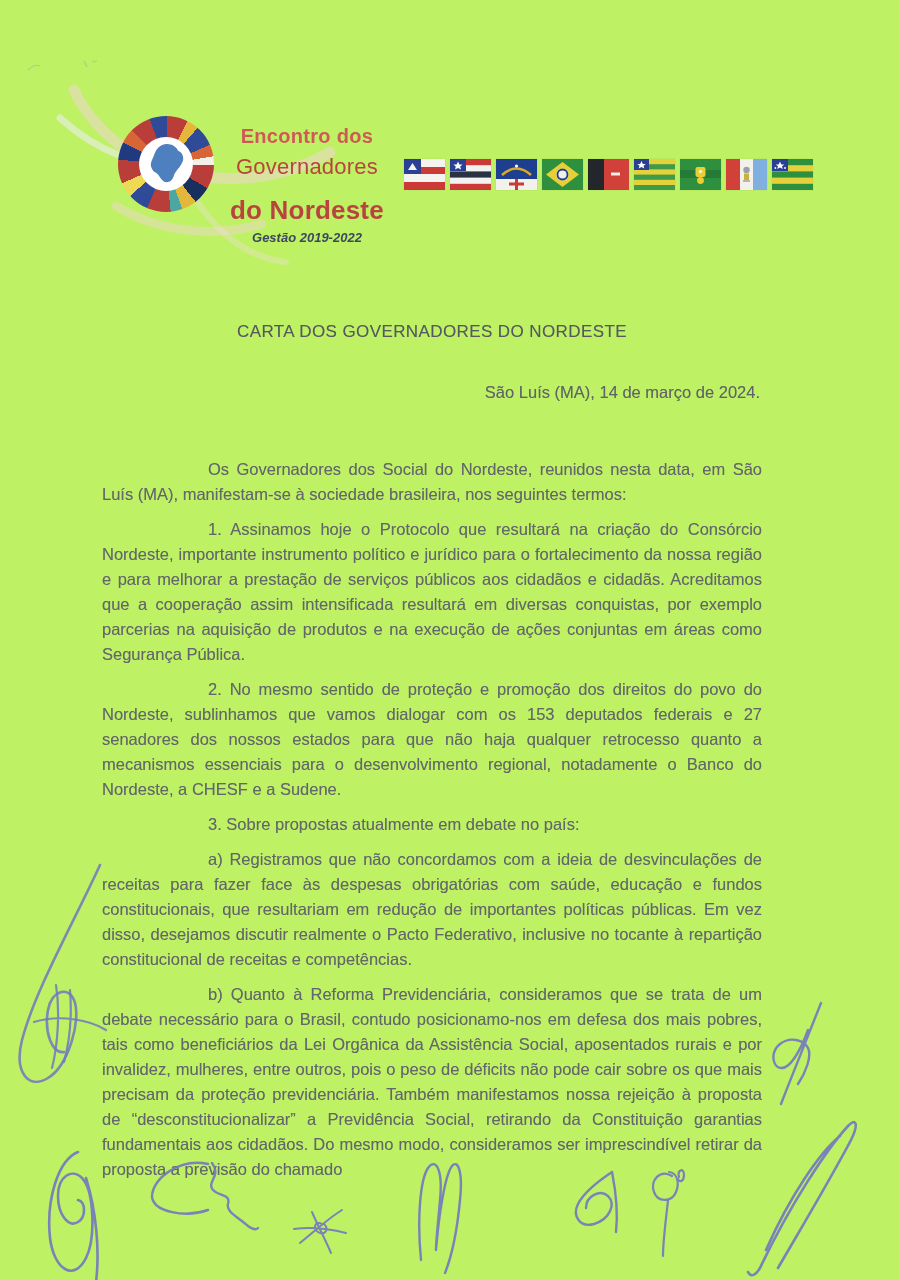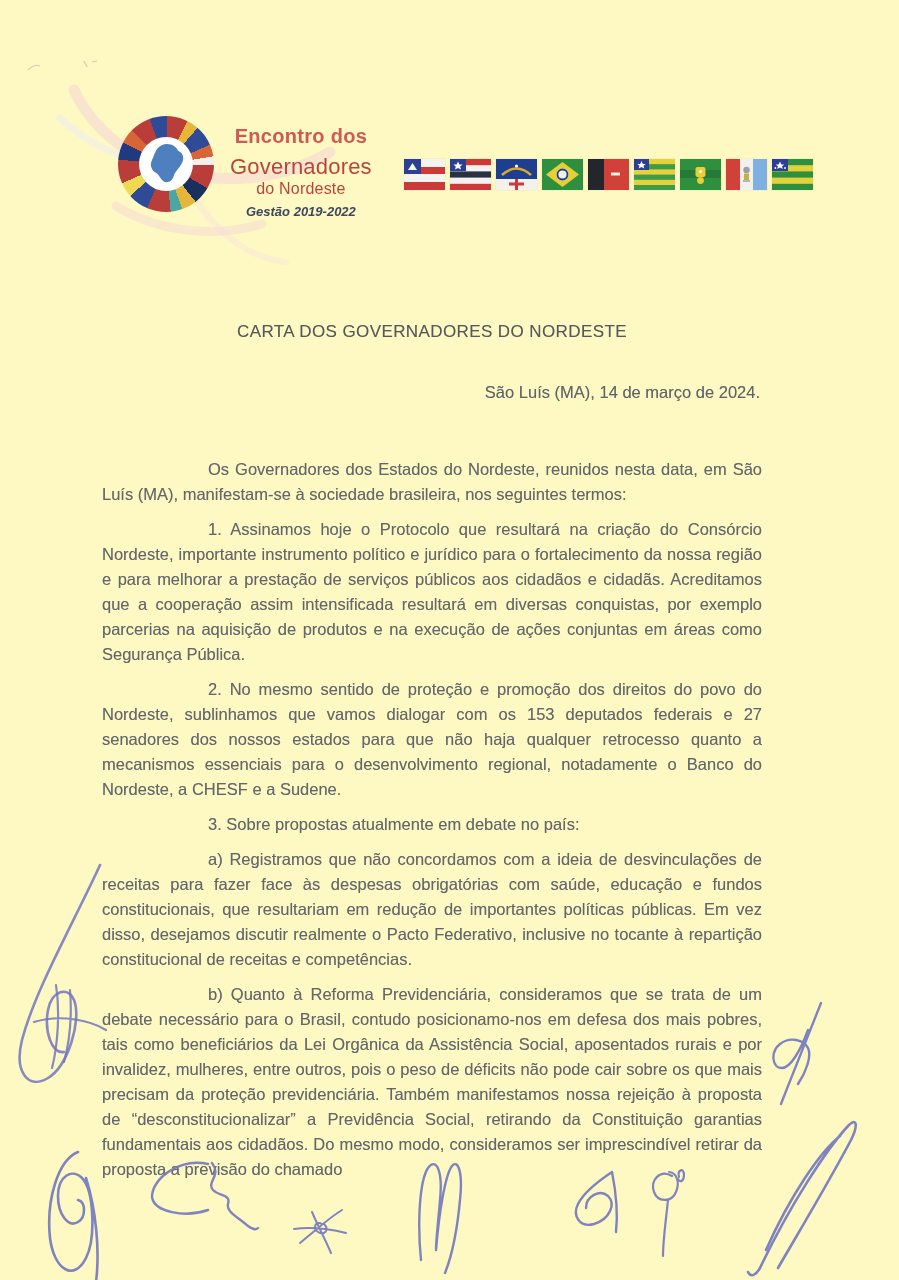--- a/index.html
+++ b/index.html
@@ -1,38 +1,38 @@
 <!DOCTYPE html>
 <html><head>
 <meta charset="utf-8">
 <style>
   html,body{margin:0;padding:0;background:#e9e9e9;}
   .page{
     position:relative;width:899px;height:1280px;margin:0 auto;
-    background:#fef9c3;overflow:hidden;
+    background:#bef264;overflow:hidden;
     font-family:"Liberation Sans",sans-serif;
   }
   svg.overlay{position:absolute;left:0;top:0;pointer-events:none;}
   
   .logo-wrap{position:absolute;left:118px;top:116px;display:flex;align-items:flex-start;}
   .logo-ring{
     position:relative;width:96px;height:96px;border-radius:50%;flex:0 0 auto;
     background:conic-gradient(from -20deg,
       #2d4a9e 0% 6%,#c23b35 6% 13%,#e8b62e 13% 17%,#2d4a9e 17% 24%,
       #e0632f 24% 28%,#f3f0e8 28% 31%,#c23b35 31% 39%,#173063 39% 45%,
       #e8b62e 45% 50%,#46a8a2 50% 54%,#c23b35 54% 62%,#2d4a9e 62% 69%,
       #f0d94a 69% 74%,#c23b35 74% 82%,#1d3a85 82% 88%,#e0632f 88% 93%,#c23b35 93% 100%);
     filter:saturate(.92);
   }
   .logo-ring .hole{position:absolute;inset:21px;border-radius:50%;background:#fff;}
   .logo-ring svg.map{position:absolute;left:28px;top:26px;}
   .logo-text{margin:10px 0 0 16px;text-align:center;line-height:1;}
   .lt1{font-size:20px;font-weight:600;color:#cf5a55;letter-spacing:.3px;}
   .lt2{font-size:22px;font-weight:400;color:#b9443f;margin-top:10px;letter-spacing:.2px;}
-  .lt3{font-size:16px;font-weight:400;color:#b9443f;margin-top:3px;letter-spacing:.2px;}
+  .lt3{font-size:26px;font-weight:700;color:#b9443f;margin-top:19px;letter-spacing:.2px;}
   .lt4{font-size:13px;font-weight:700;font-style:italic;color:#3d4760;margin-top:8px;}
   .flags{position:absolute;left:404px;top:159px;display:flex;gap:5px;}
   .flag{width:41px;height:31px;display:block;flex:0 0 auto;box-shadow:0 0 0 .5px rgba(0,0,0,.06);}
   
   .doc-body{
     position:absolute;left:102px;top:319px;width:660px;
     color:#63676b;font-size:16.5px;line-height:25px;
     text-shadow:0 0 .6px rgba(99,103,107,.45);
   }
   .doc-title{margin:3px;font-size:17px;line-height:20px;font-weight:400;color:#55595d;
@@ -149,21 +149,21 @@
         <polygon points="8,2.5 9.3,5.4 12.3,5.4 10,7.2 10.8,10 8,8.4 5.2,10 6,7.2 3.7,5.4 6.7,5.4" fill="#fff"></polygon>
         <circle cx="13" cy="9" r="0.9" fill="#fff"></circle>
         <circle cx="3.4" cy="9" r="0.9" fill="#fff"></circle>
       </svg>
     </div>
   </div>
 
   <main class="doc-body">
     <h1 class="doc-title">CARTA DOS GOVERNADORES DO NORDESTE</h1>
     <p class="dateline">São Luís (MA), 14 de março de 2024.</p>
-    <p class="para first">Os Governadores dos Estados do Nordeste, reunidos nesta data, em São Luís (MA), manifestam-se à sociedade brasileira, nos seguintes termos:</p>
+    <p class="para first">Os Governadores dos Social do Nordeste, reunidos nesta data, em São Luís (MA), manifestam-se à sociedade brasileira, nos seguintes termos:</p>
     <p class="para">1. Assinamos hoje o Protocolo que resultará na criação do Consórcio Nordeste, importante instrumento político e jurídico para o fortalecimento da nossa região e para melhorar a prestação de serviços públicos aos cidadãos e cidadãs. Acreditamos que a cooperação assim intensificada resultará em diversas conquistas, por exemplo parcerias na aquisição de produtos e na execução de ações conjuntas em áreas como Segurança Pública.</p>
     <p class="para">2. No mesmo sentido de proteção e promoção dos direitos do povo do Nordeste, sublinhamos que vamos dialogar com os 153 deputados federais e 27 senadores dos nossos estados para que não haja qualquer retrocesso quanto a mecanismos essenciais para o desenvolvimento regional, notadamente o Banco do Nordeste, a CHESF e a Sudene.</p>
     <p class="para">3. Sobre propostas atualmente em debate no país:</p>
     <p class="para">a) Registramos que não concordamos com a ideia de desvinculações de receitas para fazer face às despesas obrigatórias com saúde, educação e fundos constitucionais, que resultariam em redução de importantes políticas públicas. Em vez disso, desejamos discutir realmente o Pacto Federativo, inclusive no tocante à repartição constitucional de receitas e competências.</p>
     <p class="para">b) Quanto à Reforma Previdenciária, consideramos que se trata de um debate necessário para o Brasil, contudo posicionamo-nos em defesa dos mais pobres, tais como beneficiários da Lei Orgânica da Assistência Social, aposentados rurais e por invalidez, mulheres, entre outros, pois o peso de déficits não pode cair sobre os que mais precisam da proteção previdenciária. Também manifestamos nossa rejeição à proposta de “desconstitucionalizar” a Previdência Social, retirando da Constituição garantias fundamentais aos cidadãos. Do mesmo modo, consideramos ser imprescindível retirar da proposta a previsão do chamado</p>
   </main>
 
   <svg class="overlay" width="899" height="1280">
     <g fill="none" stroke-linecap="round" stroke-linejoin="round">
       <path class="sig" stroke-width="2.6" opacity="0.85" d="M100,865 C75,920 35,990 22,1040 C14,1072 28,1090 48,1078 C68,1066 82,1020 74,1000 C68,986 52,990 48,1010 C44,1032 52,1054 64,1052" stroke="#7177c0"></path>

